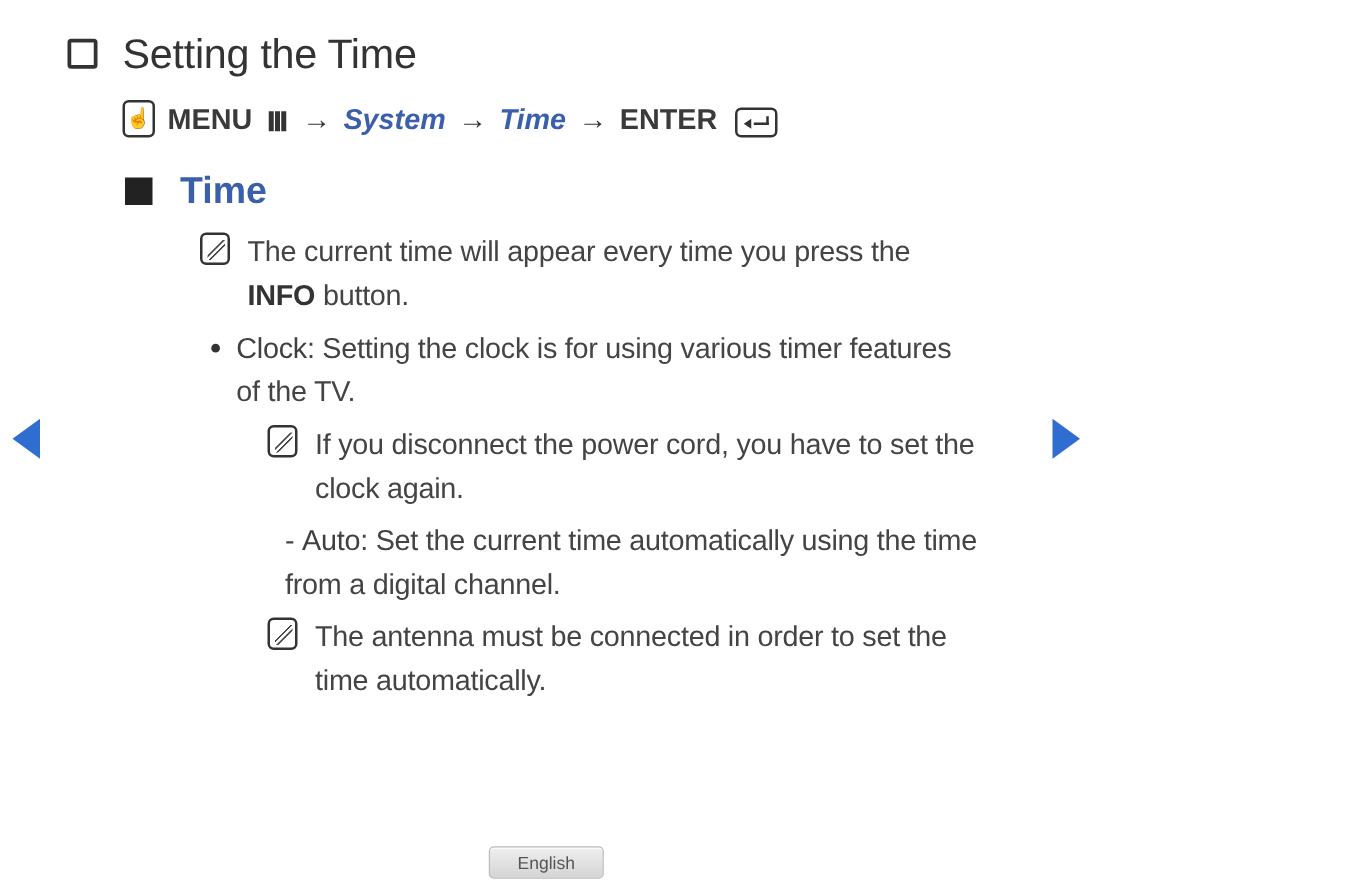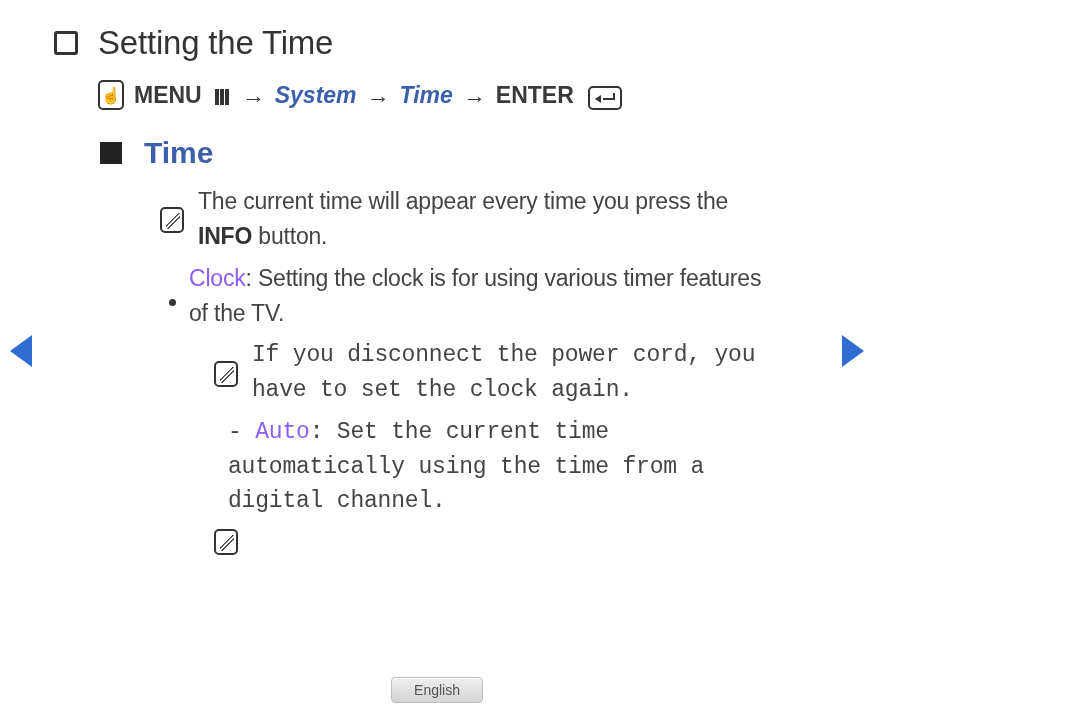--- a/index.html
+++ b/index.html
@@ -64,34 +64,34 @@
   .arrow-sep { font-weight: 400; color: #333; }
   .bc-link { color: #3b5faa; font-style: italic; }
 
   
   .section-row { display: flex; align-items: center; gap: 22px; margin-left: 40px; margin-bottom: 14px; }
   .black-square { width: 22px; height: 22px; background: #222; }
   .section-title { font-size: 30px; font-weight: 700; color: #3b5faa; }
 
   
   .content { margin-left: 100px; padding-right: 30px; }
-  .line { display: flex; align-items: center; gap: 14px; font-size: 23px; line-height: 1.5; margin-bottom: 8px; font-weight: 300; letter-spacing: -0.2px; color: #444; }
+  .line { display: flex; align-items: flex-start; gap: 14px; font-size: 23px; line-height: 1.5; margin-bottom: 8px; font-weight: 300; letter-spacing: -0.2px; color: #444; }
   .line .note-icon {
     width: 24px; height: 26px; border: 2px solid #333; border-radius: 5px; flex-shrink: 0;
     position: relative; margin-top: 2px;
   }
   .note-icon::after {
     content: ""; position: absolute; left: 4px; top: 4px; width: 14px; height: 16px;
     background: linear-gradient(135deg, transparent 40%, #333 42%, #333 46%, transparent 48%),
                 linear-gradient(135deg, transparent 55%, #333 57%, #333 61%, transparent 63%);
     opacity: 0.9;
   }
   .dot-bullet { width: 7px; height: 7px; background: #333; border-radius: 50%; flex-shrink: 0; margin-top: 14px; margin-left: 9px; margin-right: -1px; }
-  .indent1 { margin-left: 54px; font-family: Liberation Mono, monospace; }
-  .col-link { color: #8b5cf6; font-weight: 400; }
+  .indent1 { margin-left: 54px; }
+  .col-link { color: #404040; font-weight: 400; }
   .strong { font-weight: 700; color: #333; }
 
   
   .nav-left, .nav-right {
     position: absolute; top: 335px; width: 0; height: 0; cursor: pointer;
   }
   .nav-left {
     left: 10px;
     border-top: 16px solid transparent;
     border-bottom: 16px solid transparent;
@@ -179,20 +179,21 @@
 
     <div class="line indent1" style="margin-left:54px;">
       <span style="width:0"></span>
       <span>
         <span>- </span><span class="col-link">Auto</span><span>: Set the current time automatically using the time from a digital channel.</span>
       </span>
     </div>
 
     <div class="line indent1">
       <span class="note-icon"></span>
+      <span>The antenna must be connected in order to set the time automatically.</span>
     </div>
 
   </div>
 
   <div class="nav-left"></div>
   <div class="nav-right"></div>
 
   <div class="lang-tab">English</div>
 </div>
 

